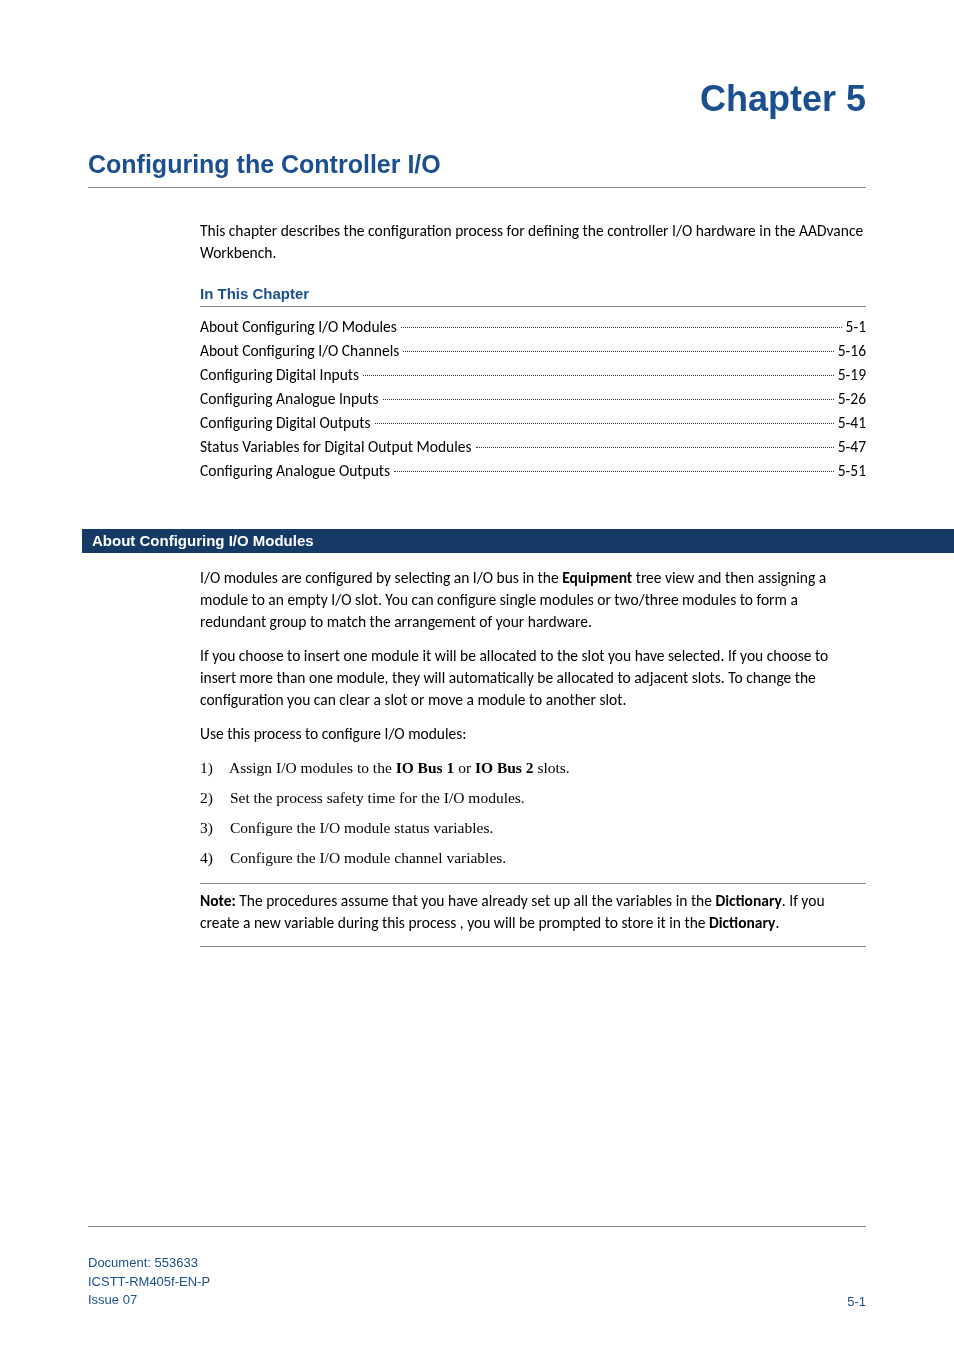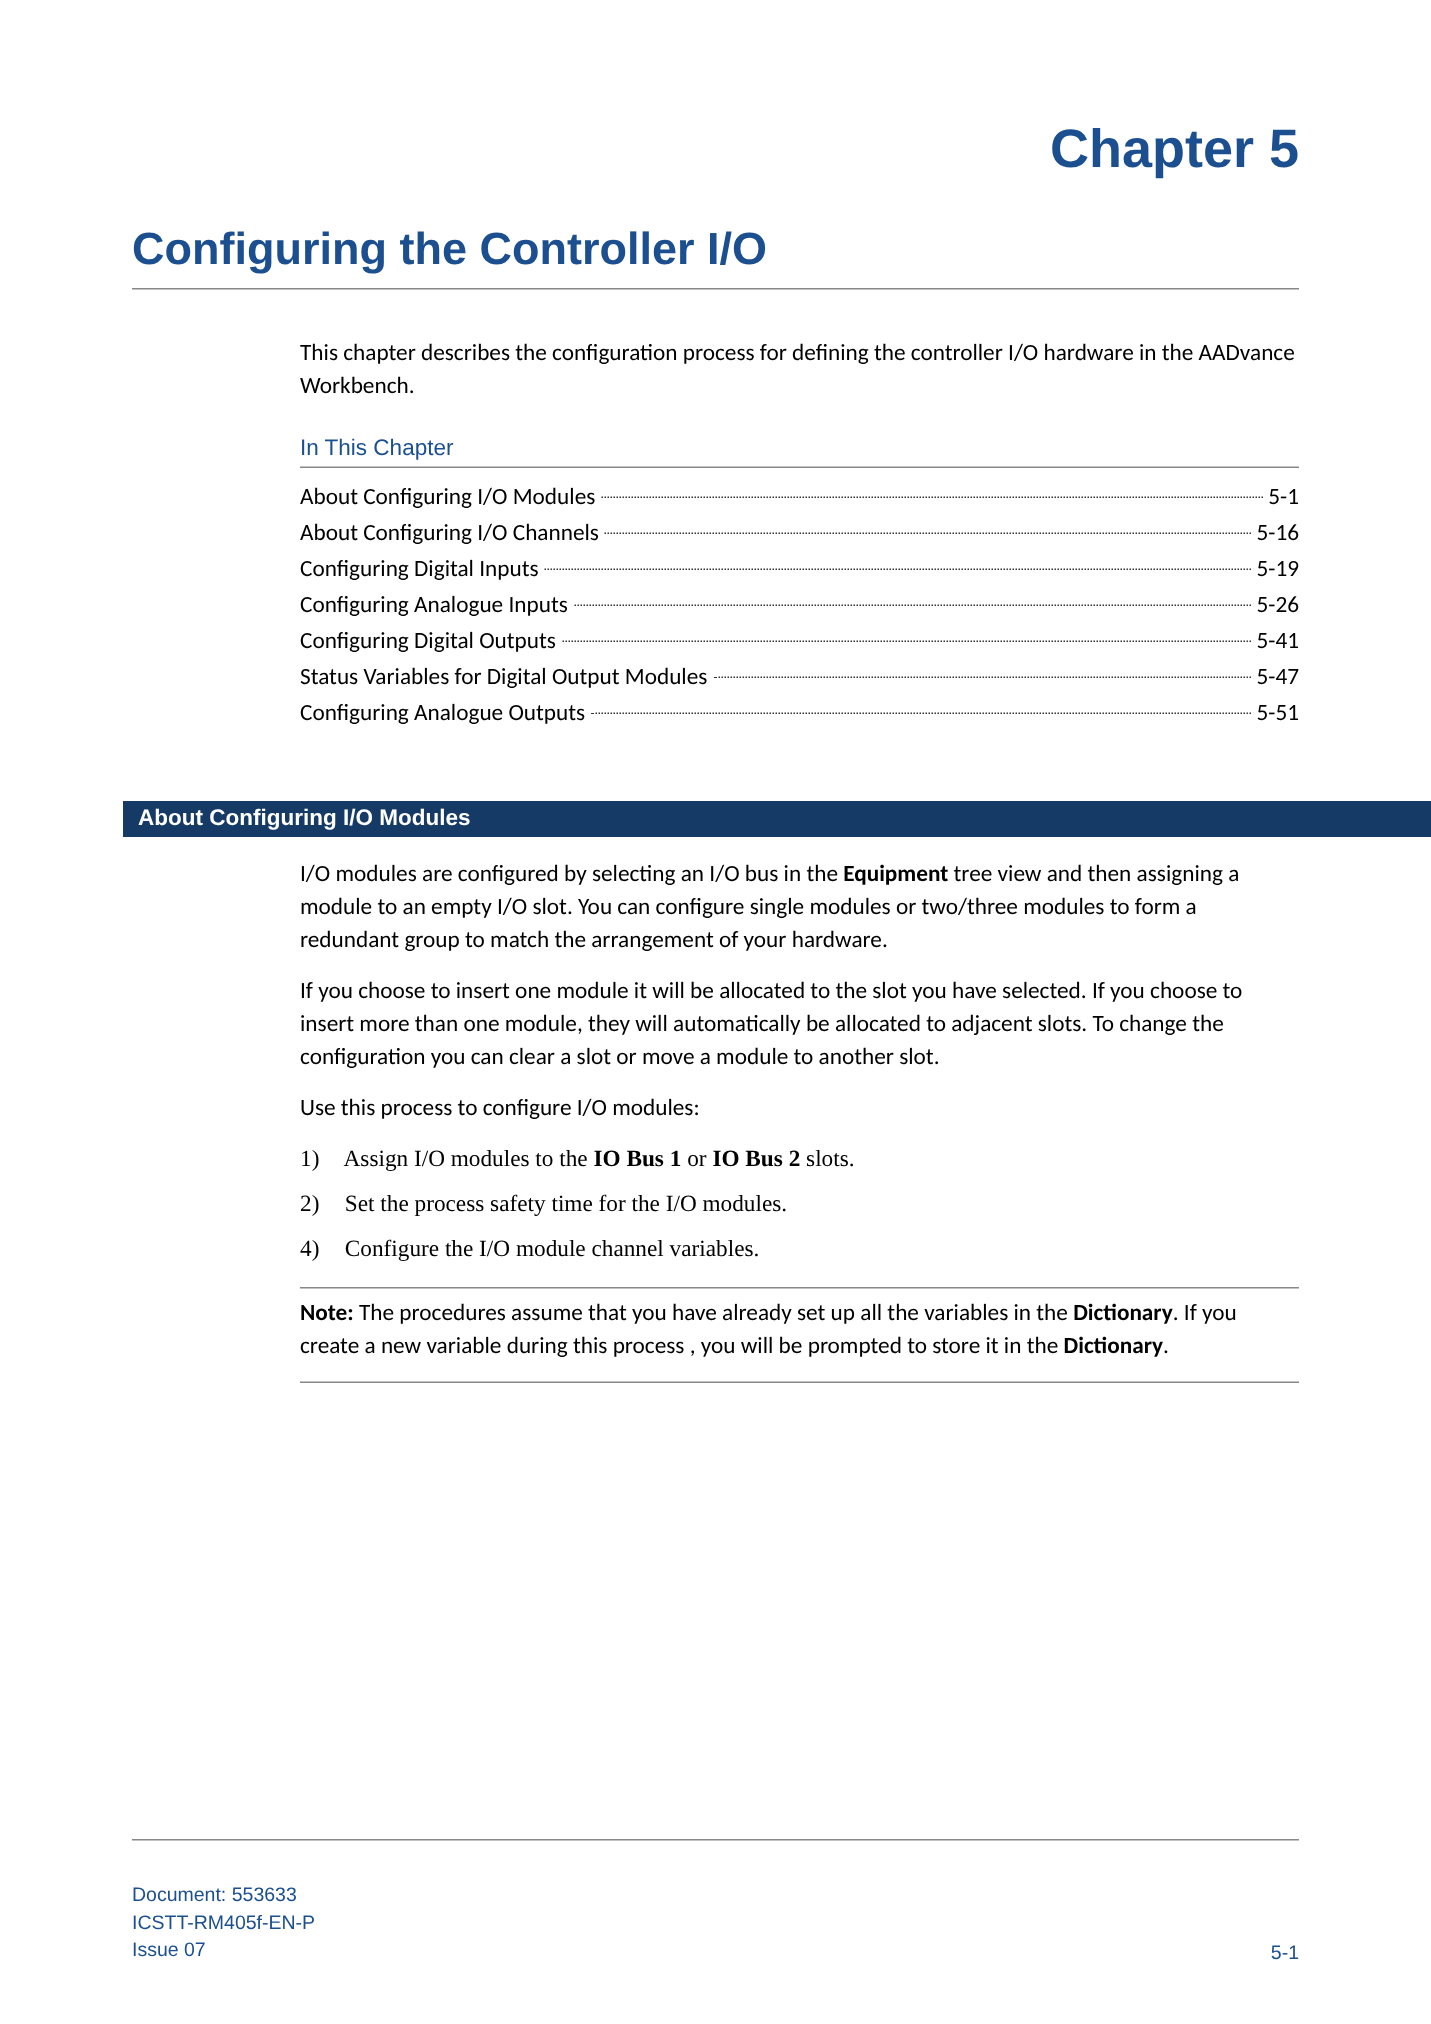--- a/index.html
+++ b/index.html
@@ -16,41 +16,41 @@
     }
     .chap-num {
       color: #1b4f8f;
       font-size: 36px;
       font-weight: 700;
       text-align: right;
       margin-bottom: 30px;
     }
     .chap-title {
       color: #1b4f8f;
-      font-size: 30px;
+      font-size: 25px;
       font-weight: 700;
       margin-bottom: 8px;
     }
     .title-underline {
       border-bottom: 1px solid #888;
       margin-bottom: 32px;
     }
     .indent-block {
       margin-left: 112px;
       margin-right: 0;
     }
     .intro {
       font-family: "Gill Sans", "Gill Sans MT", Calibri, sans-serif;
       font-size: 15.5px;
       line-height: 1.4;
       margin-bottom: 22px;
     }
     .section-sub {
       color: #1b4f8f;
-      font-weight: 400;
+      font-weight: 700;
       font-size: 15px;
       margin-bottom: 4px;
     }
     .sub-underline {
       border-bottom: 1px solid #888;
       margin-bottom: 8px;
     }
     .toc {
       font-family: "Gill Sans", "Gill Sans MT", Calibri, sans-serif;
       font-size: 15.5px;
@@ -182,20 +182,24 @@
     <ol>
       <li>
         <span class="num">1)</span>
         <span>Assign I/O modules to the </span><b>IO Bus 1</b><span> or </span><b>IO Bus 2</b><span> slots.</span>
       </li>
       <li>
         <span class="num">2)</span>
         <span>Set the process safety time for the I/O modules.</span>
       </li>
       <li>
+        <span class="num">3)</span>
+        <span>Configure the I/O module status variables.</span>
+      </li>
+      <li>
         <span class="num">4)</span>
         <span>Configure the I/O module channel variables.</span>
       </li>
     </ol>
 
     <div class="note-sep"></div>
     <p>
       <b>Note:</b><span> The procedures assume that you have already set up all the variables in the </span><b>Dictionary</b><span>. If you create a new variable during this process , you will be prompted to store it in the </span><b>Dictionary</b><span>.</span>
     </p>
     <div class="note-sep"></div>

